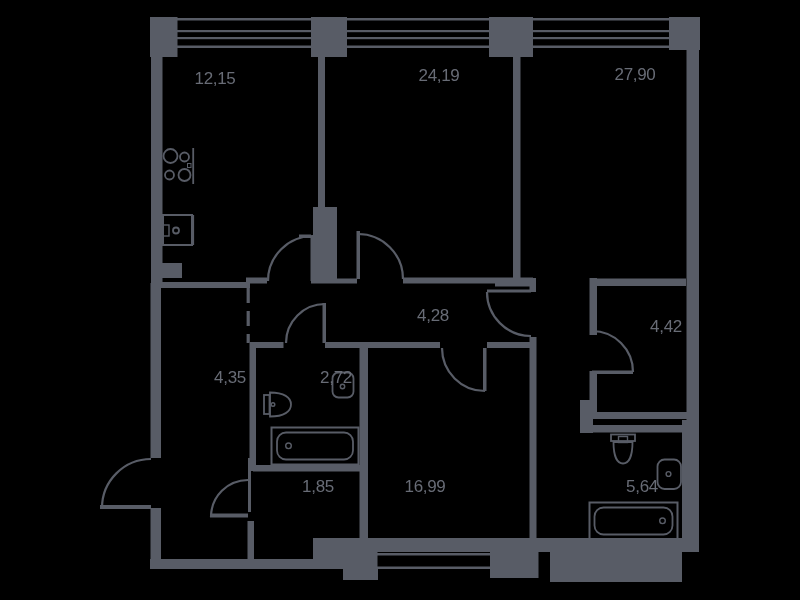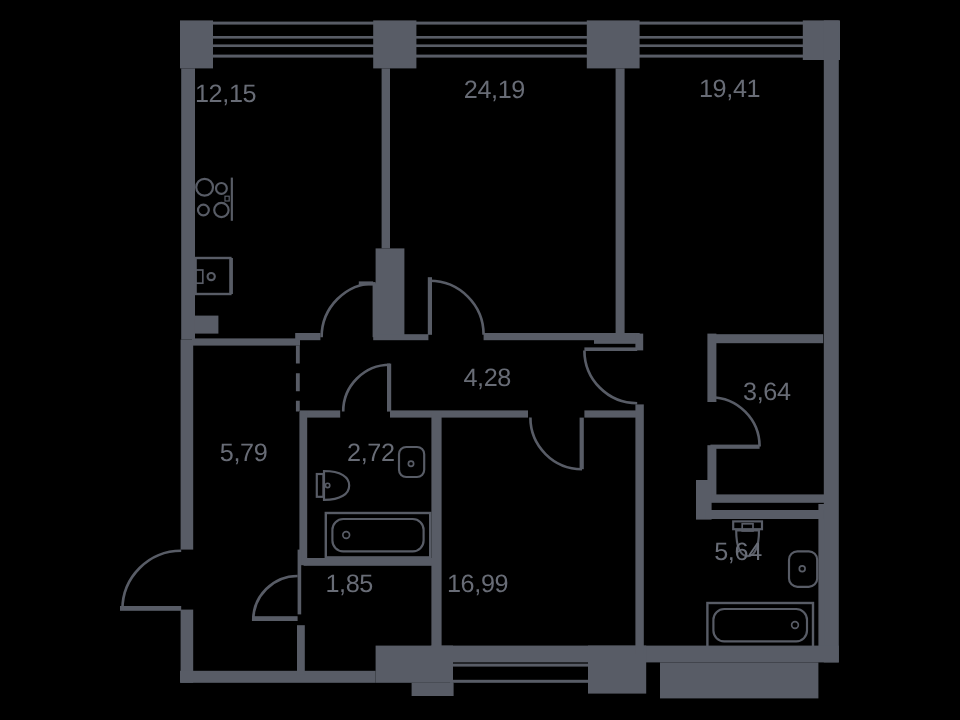--- a/index.html
+++ b/index.html
@@ -3,22 +3,22 @@
 <meta charset="utf-8">
 <style>
   html,body{margin:0;padding:0;background:var(--bg,#000);}
   body{width:800px;height:600px;position:relative;overflow:hidden;
        font-family:"Liberation Sans","DejaVu Sans",sans-serif;}
   #plan{position:absolute;left:0;top:0;}
   .w{fill:var(--wall,#585c66);stroke:none;}
   .s{stroke:var(--wall,#585c66);fill:none;}
   .dash{stroke:var(--wall,#585c66);stroke-width:3.2;stroke-dasharray:15 8;fill:none;}
   .room-label{position:absolute;transform:translate(-50%,-50%);
-      color:var(--label,#686c76);font-size:21px;font-weight:500;
-      letter-spacing:-0.3px;white-space:nowrap;}
+      color:var(--label,#686c76);font-size:17px;font-weight:500;
+      letter-spacing:-0.3px;white-space:nowrap;margin-left:27px;}
 </style>
 </head>
 <body>
 
 <svg id="plan" width="800" height="600" viewBox="0 0 800 600">
 
   <g>
     <rect class="w" x="150" y="18" width="550" height="2.5"></rect>
     <rect class="w" x="150" y="30" width="550" height="2.2"></rect>
     <rect class="w" x="150" y="37" width="550" height="2.2"></rect>
@@ -178,20 +178,20 @@
     <g>
       <rect class="s" x="589.5" y="502.5" width="88" height="37" stroke-width="2"></rect>
       <rect class="s" x="594.5" y="507.5" width="78" height="27" rx="9"></rect>
       <circle class="s" cx="662.5" cy="520.8" r="2.8" stroke-width="1.4"></circle>
     </g>
   </g>
 </svg>
 
 <div class="room-label" style="left:188px;top:79px">12,15</div>
 <div class="room-label" style="left:412px;top:76px">24,19</div>
-<div class="room-label" style="left:608px;top:75px">19,41</div>
+<div class="room-label" style="left:608px;top:75px">27,90</div>
 <div class="room-label" style="left:406px;top:316px">4,28</div>
-<div class="room-label" style="left:639px;top:327px">3,64</div>
-<div class="room-label" style="left:203px;top:378px">5,79</div>
+<div class="room-label" style="left:639px;top:327px">4,42</div>
+<div class="room-label" style="left:203px;top:378px">4,35</div>
 <div class="room-label" style="left:309px;top:378px">2,72</div>
 <div class="room-label" style="left:291px;top:487px">1,85</div>
 <div class="room-label" style="left:398px;top:487px">16,99</div>
-<div class="room-label" style="left:615px;top:461px">5,64</div>
+<div class="room-label" style="left:615px;top:487px">5,64</div>
 
 </body></html>

